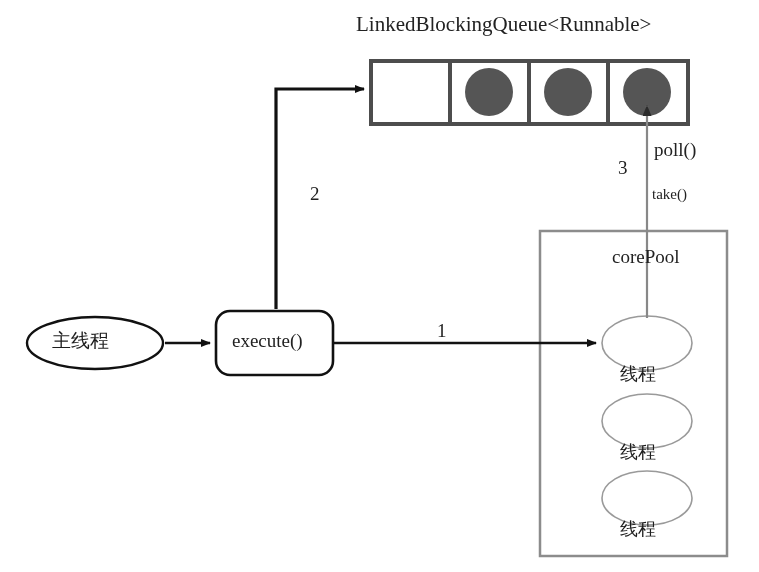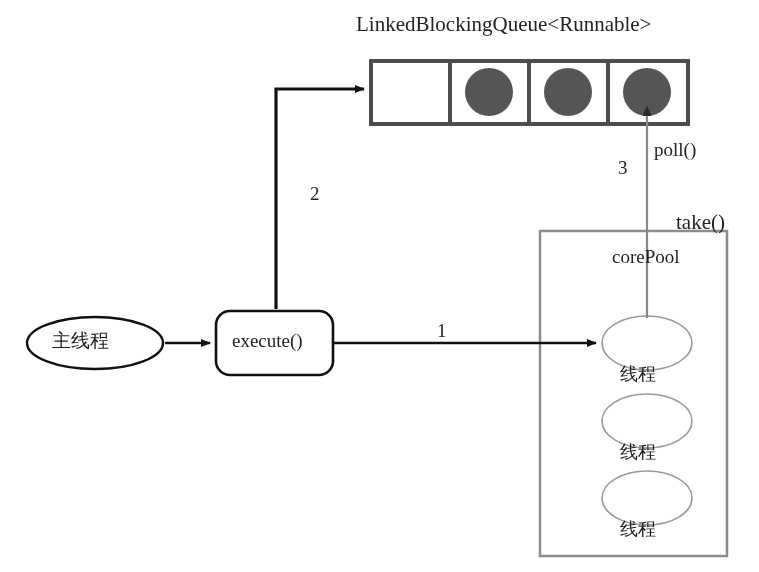--- a/index.html
+++ b/index.html
@@ -58,21 +58,21 @@
     font-size: 18px;
     margin-top: 31px;
   }
   #label-thread-0 { left: 620px; top: 331px; }
   #label-thread-1 { left: 620px; top: 409px; }
   #label-thread-2 { left: 620px; top: 486px; }
   #label-num-1 { left: 437px; top: 320px; font-size: 19px; }
   #label-num-2 { left: 310px; top: 183px; font-size: 19px; }
   #label-num-3 { left: 618px; top: 157px; font-size: 19px; }
   #label-poll  { left: 654px; top: 139px; font-size: 19px; }
-  #label-take  { left: 676px; top: 186px; font-size: 21px; margin-top: 24px; }
+  #label-take  { left: 652px; top: 186px; font-size: 15px; }
 </style>
 </head>
 <body>
 
 <div id="canvas">
 
   <svg class="layer" viewBox="0 0 759 572" xmlns="http://www.w3.org/2000/svg">
     <defs>
       <marker id="arrow-black" markerWidth="10" markerHeight="8" refX="9" refY="4" orient="auto" markerUnits="userSpaceOnUse">
         <path d="M0,0 L10,4 L0,8 Z" fill="#111111"></path>

